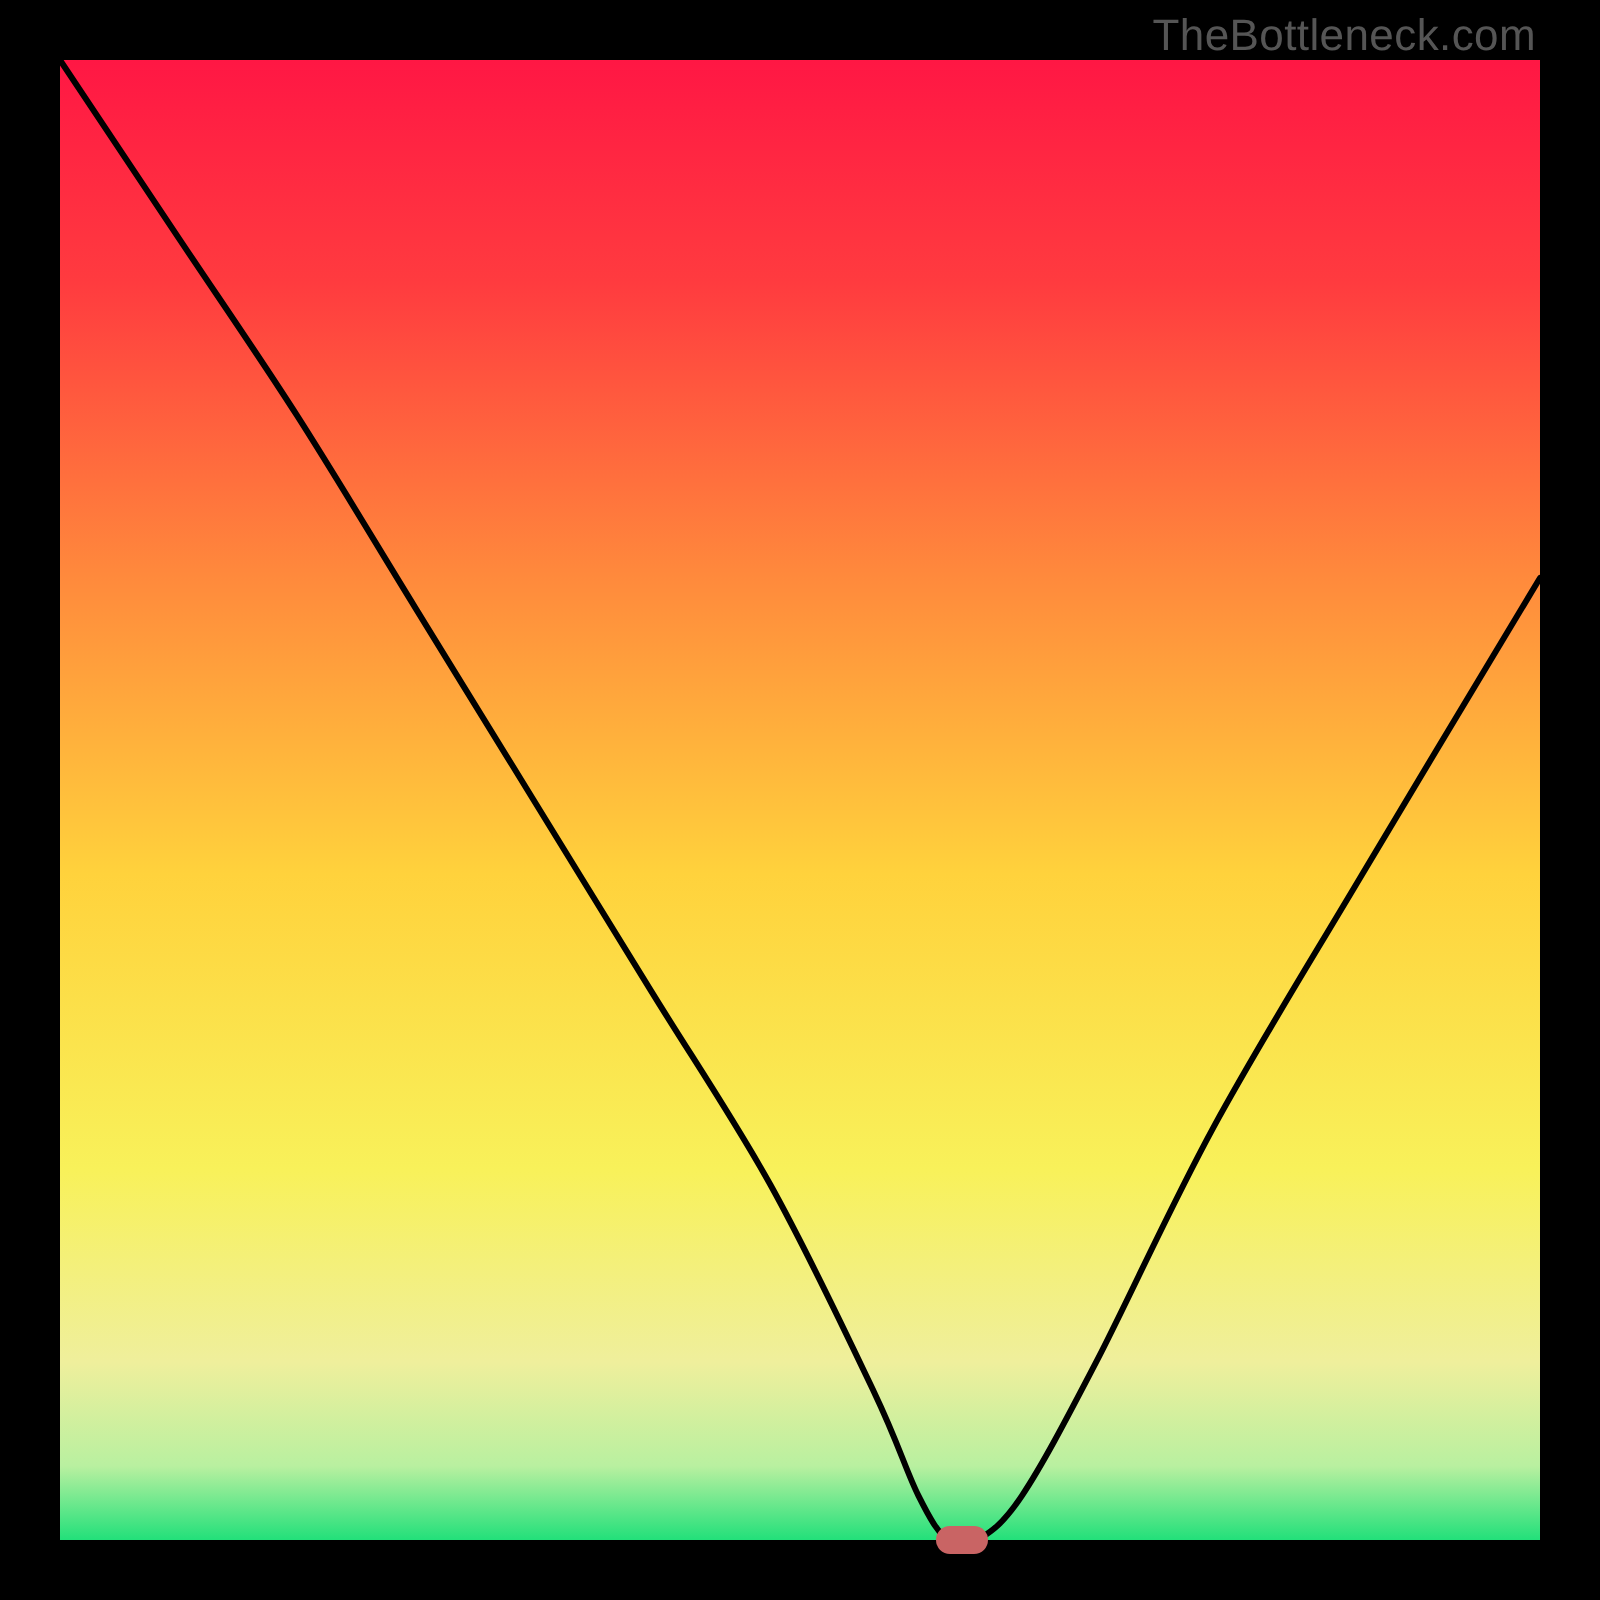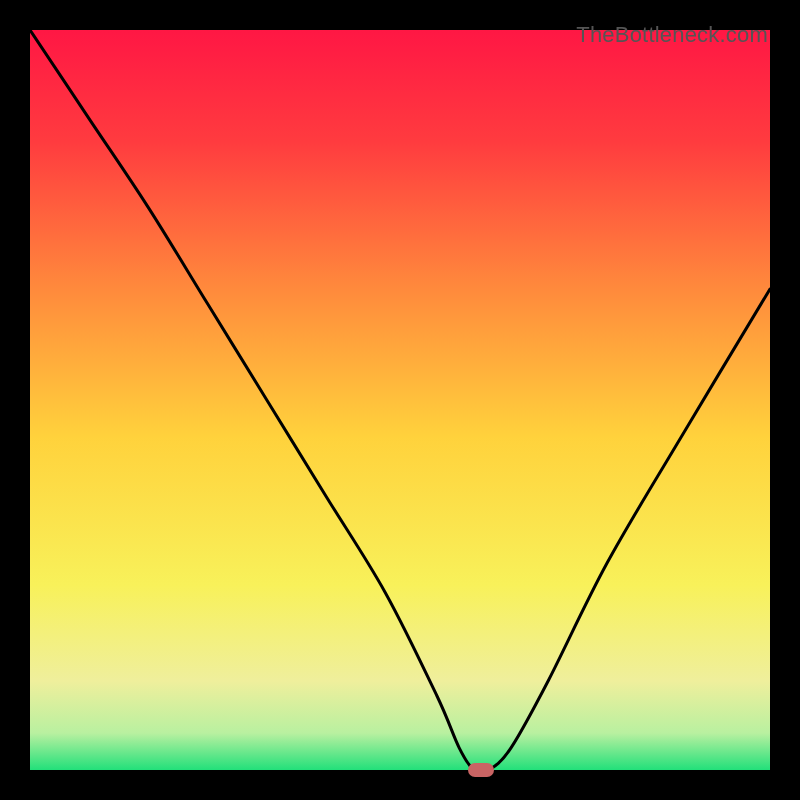--- a/index.html
+++ b/index.html
@@ -21,21 +21,21 @@
   }
   .plot {
     position: absolute;
     left: 0;
     top: 0;
     width: 740px;
     height: 740px;
   }
   .watermark {
     position: absolute;
-    top: 22px;
+    top: 5px;
     right: 32px;
     color: #555;
     font-size: 22px;
     font-weight: 500;
     letter-spacing: 0.2px;
   }
   svg.curve {
     position: absolute;
     left: 0;
     top: 0;

